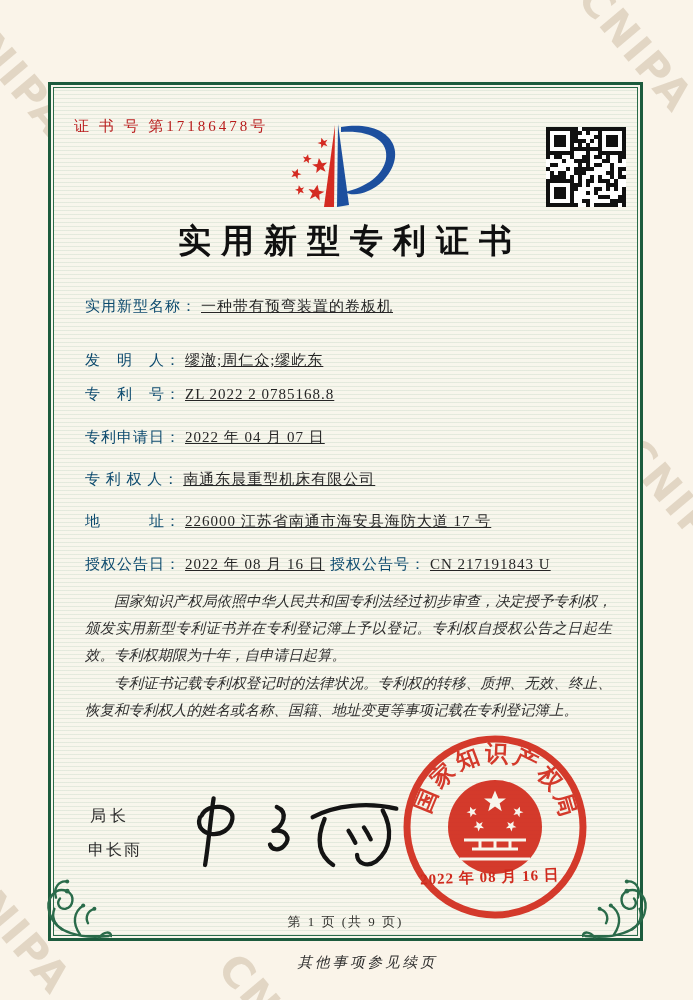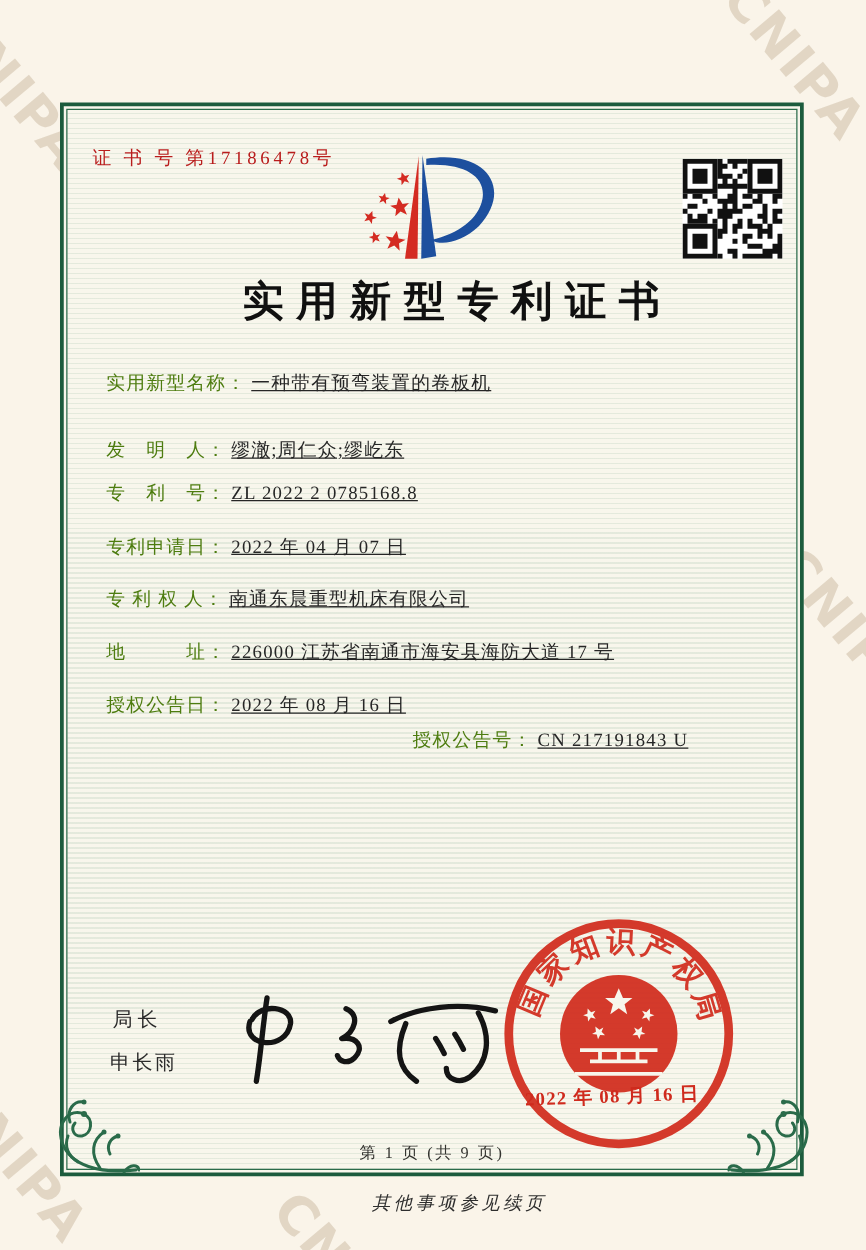--- a/index.html
+++ b/index.html
@@ -37,29 +37,29 @@
   .flourish{position:absolute; width:80px; height:80px;}
   .flourish.br{transform:scaleX(-1);}
   
   .cert-no{
     position:absolute; left:74px; top:117px; font-size:15px;
     letter-spacing:3px; color:#b91c1c;
   }
   .logo{position:absolute; left:271px; top:117px; width:150px; height:98px;}
   .qr{position:absolute; left:546px; top:127px; width:80px; height:80px;}
   .title{
-    position:absolute; left:60px; width:612px; top:219px; text-align:center;
+    position:absolute; left:44px; width:612px; top:219px; text-align:center;
     font-size:33px; font-weight:bold; letter-spacing:10px; color:#101010;
   }
   
   .field{
     position:absolute; left:85px; font-size:15px; letter-spacing:1px;
     color:#262626; white-space:nowrap;
   }
-  .field .lab{color:#4d7c0f;}
+  .field .lab{color:#0c4a6e;}
   .field .val{margin-left:4px;text-decoration:underline;}
   
   .paras{
     position:absolute; left:85px; top:588px; width:527px;
     font-size:14.5px; line-height:1.85; text-align:justify;
     font-style:italic; color:#2e2e2e;
   }
   .paras p{margin:0 0 2px 0; text-indent:2em;}
   
   .sig-title{position:absolute; left:90px; top:806px; font-size:16px; letter-spacing:4px;}
@@ -187,24 +187,28 @@
   </div>
   <div class="field" style="top:470px;">
     <span class="lab">专 利 权 人：</span><span class="val">南通东晨重型机床有限公司</span>
   </div>
   <div class="field" style="top:512px;">
     <span class="lab">地　　　址：</span><span class="val">226000 江苏省南通市海安县海防大道 17 号</span>
   </div>
   <div class="field" style="top:555px;">
     <span class="lab">授权公告日：</span><span class="val">2022 年 08 月 16 日</span>
   </div>
-  <div class="field" style="top:555px; left:330px;margin-top:28px;">
+  <div class="field" style="top:555px; left:330px;">
     <span class="lab">授权公告号：</span><span class="val">CN 217191843 U</span>
   </div>
 
+  <div class="paras">
+    <p>国家知识产权局依照中华人民共和国专利法经过初步审查，决定授予专利权，颁发实用新型专利证书并在专利登记簿上予以登记。专利权自授权公告之日起生效。专利权期限为十年，自申请日起算。</p>
+    <p>专利证书记载专利权登记时的法律状况。专利权的转移、质押、无效、终止、恢复和专利权人的姓名或名称、国籍、地址变更等事项记载在专利登记簿上。</p>
+  </div>
 
   <div class="sig-title">局长</div>
   <div class="sig-name">申长雨</div>
   <svg class="sig-hand" viewBox="0 0 260 90">
     <g fill="none" stroke="#141414" stroke-width="5" stroke-linecap="round" stroke-linejoin="round">
       <path d="M30,8 C26,34 24,62 20,86"></path>
       <path d="M14,30 C6,54 48,58 52,32 C54,16 24,12 16,28"></path>
       <path d="M104,18 C118,24 112,40 100,46 C114,44 122,54 112,64 C106,70 98,68 96,62"></path>
       <path d="M146,30 C172,16 210,12 244,20"></path>
       <path d="M160,32 C150,56 152,74 170,86"></path>

